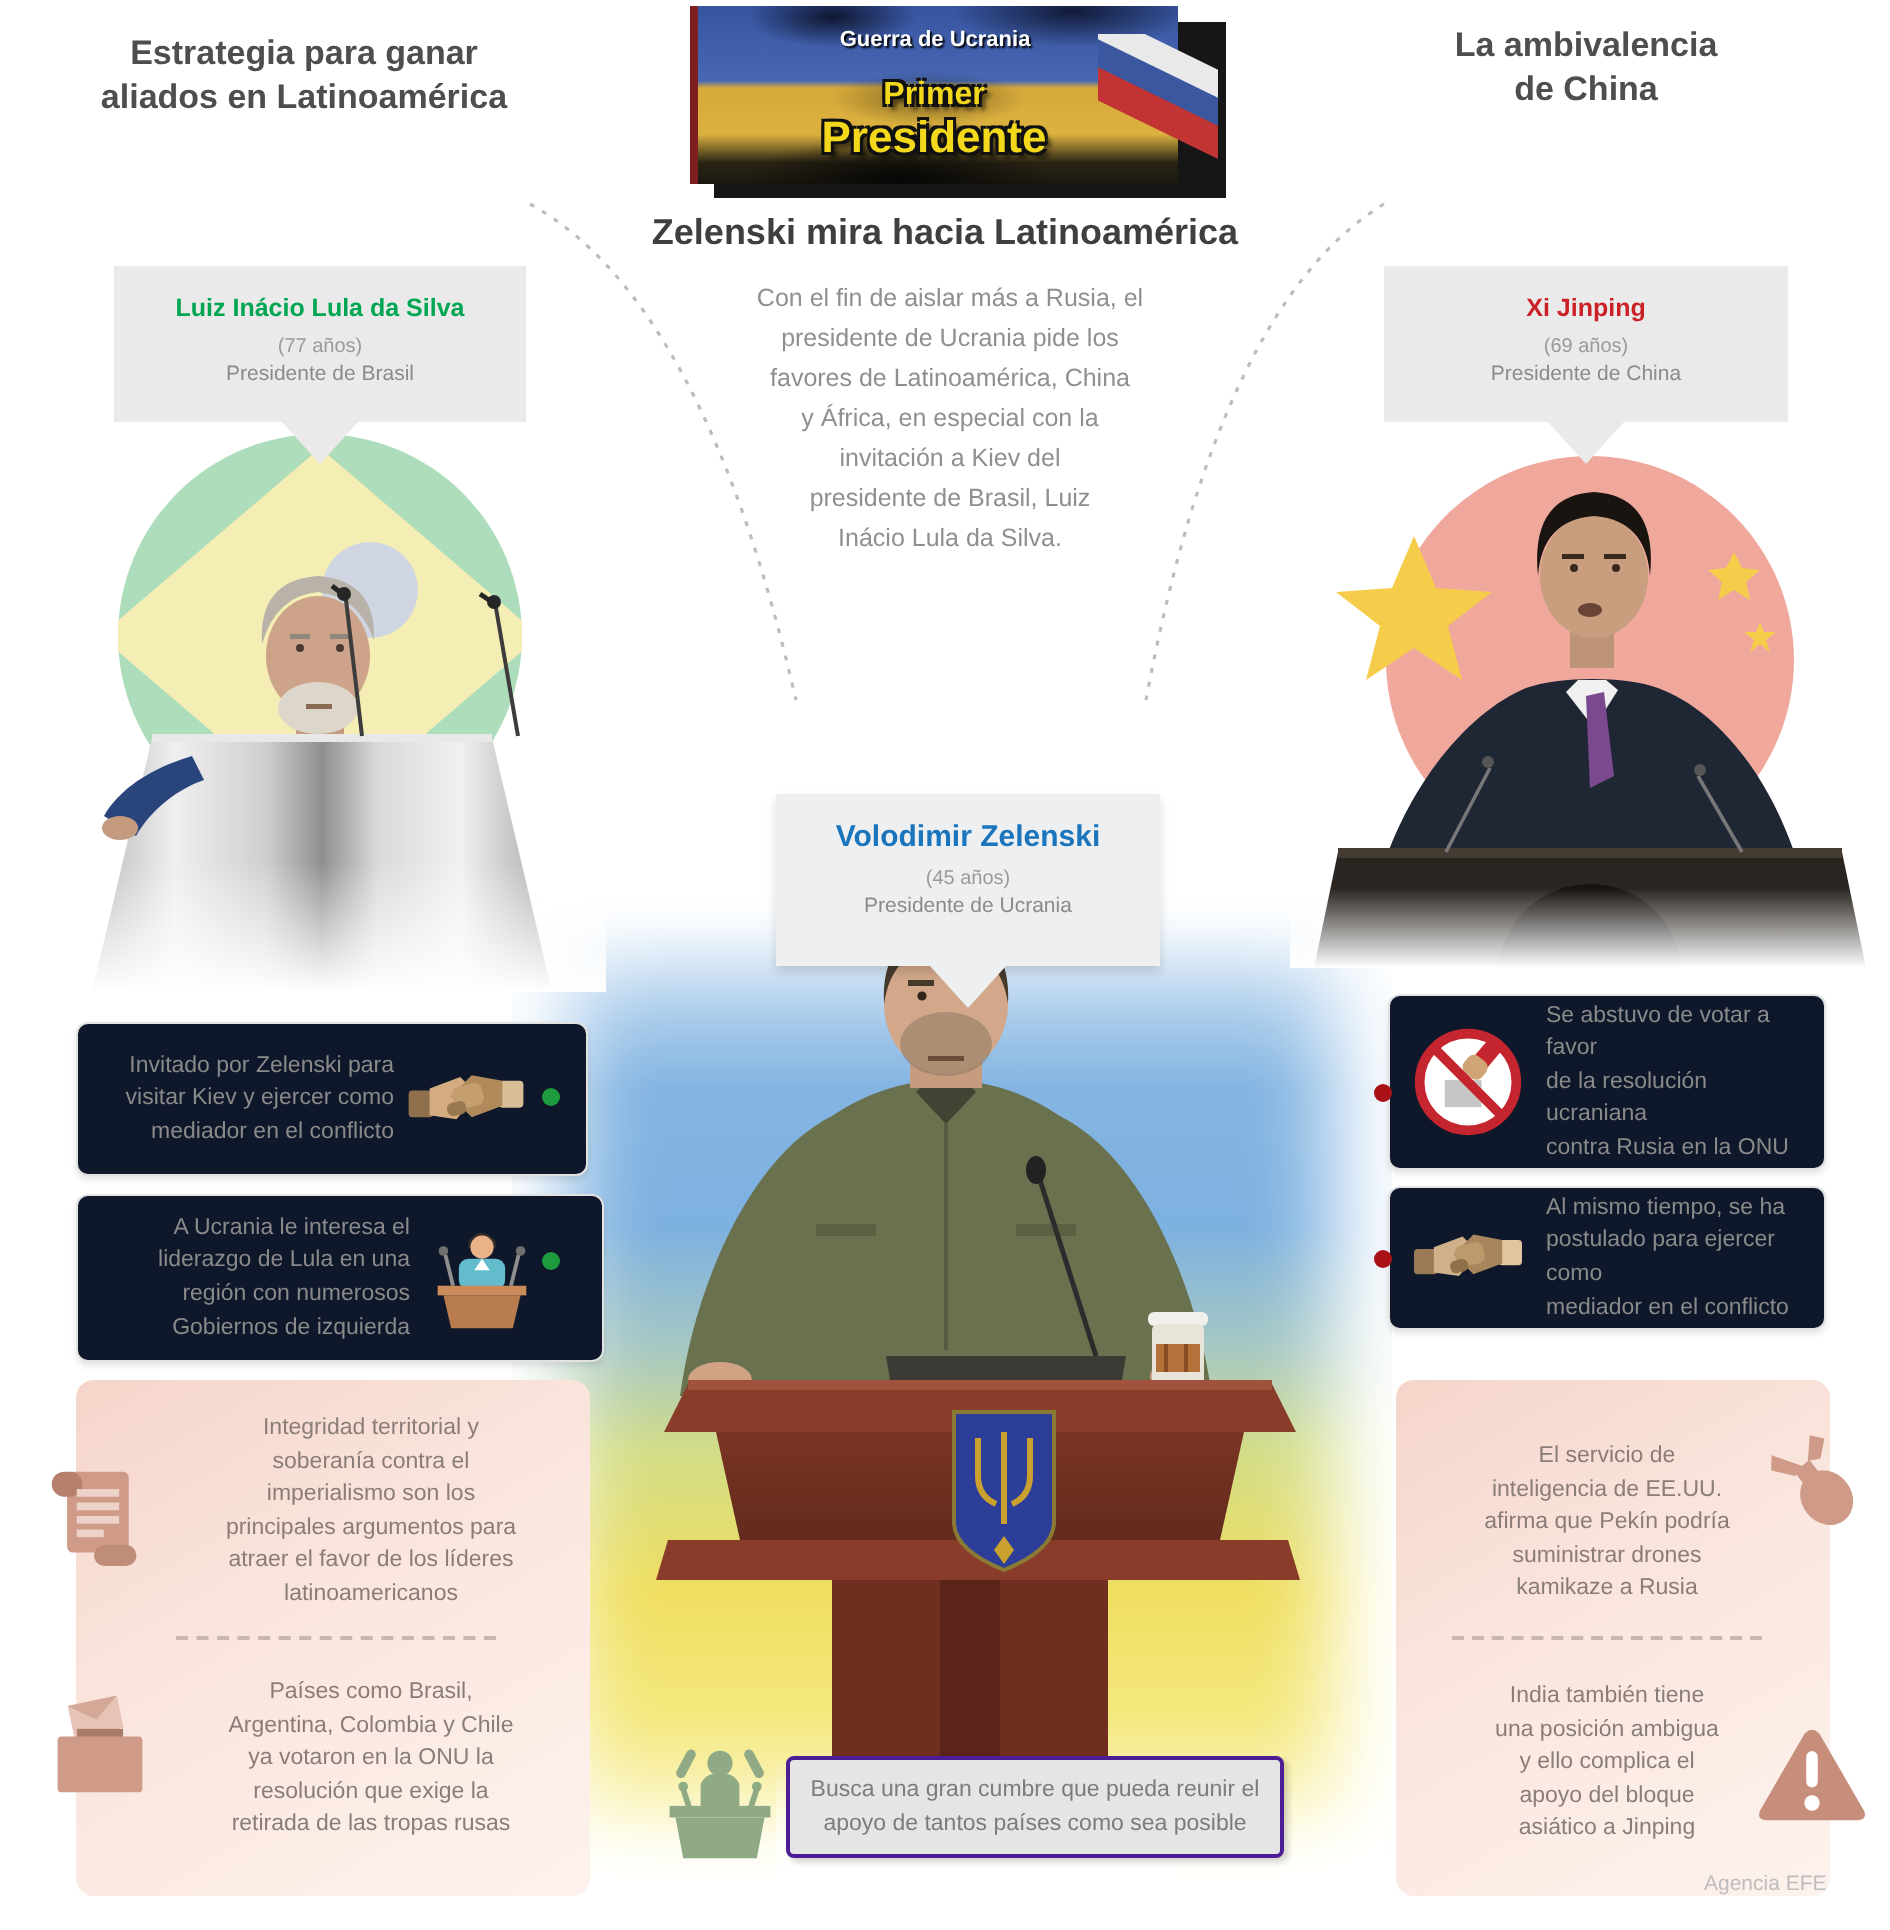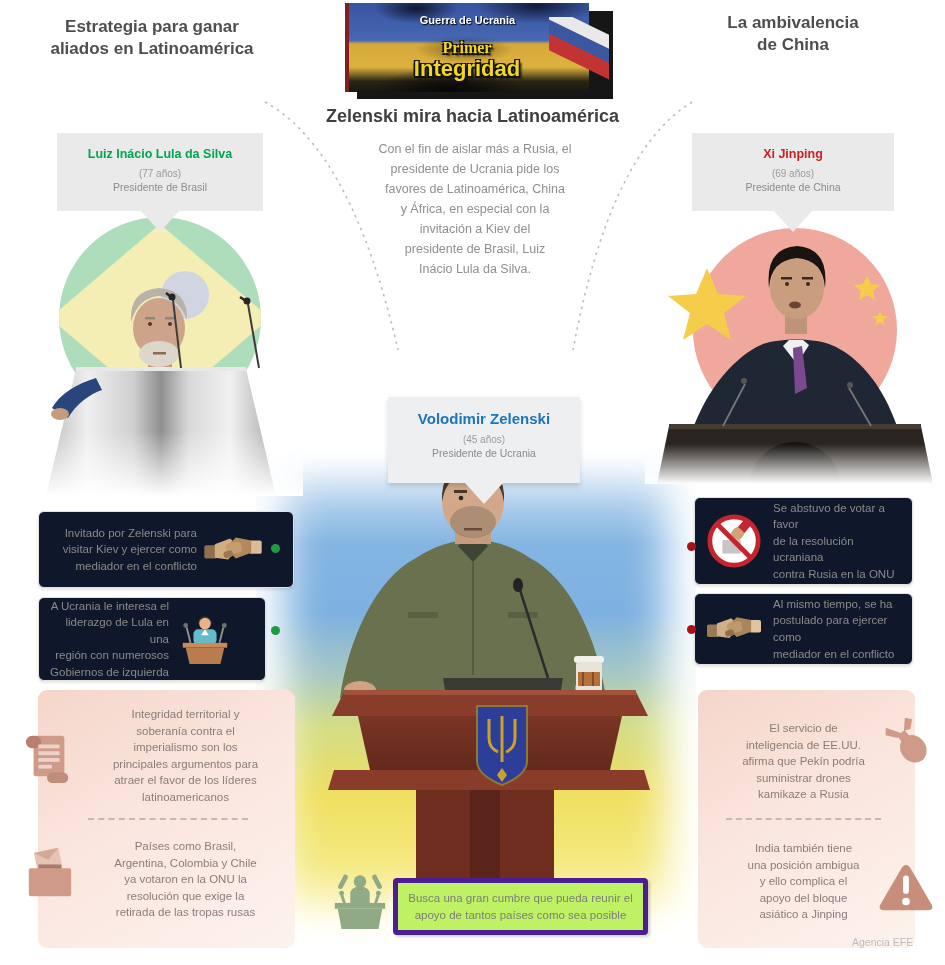--- a/index.html
+++ b/index.html
@@ -14,21 +14,21 @@
   .banner-flag{position:absolute;left:0;top:0;width:240px;height:89px;border-left:4px solid #7e2020;
     background-image:
       radial-gradient(ellipse 60px 22px at 28% 6%, rgba(8,12,30,.85), transparent 70%),
       radial-gradient(ellipse 85px 26px at 78% 3%, rgba(8,12,30,.8), transparent 70%),
       radial-gradient(ellipse 70px 20px at 48% 52%, rgba(25,22,8,.45), transparent 70%),
       radial-gradient(ellipse 100px 30px at 42% 98%, rgba(5,5,5,.92), transparent 75%),
       linear-gradient(180deg,#37549f 0%,#4868b4 42%,#d6a93a 46%,#dcb23f 72%,#2a2414 88%,#1c1810 100%);}
   .banner-kicker{position:absolute;left:30px;top:11px;width:185px;text-align:center;color:#fff;
     font-weight:bold;font-size:11px;text-shadow:1px 1px 1px #000;}
   .banner-t1{position:absolute;left:0;top:36px;width:244px;text-align:center;font-weight:bold;font-size:16px;
-    color:#f3d81c;text-shadow:-1.5px -1.5px 0 #111,1.5px -1.5px 0 #111,-1.5px 1.5px 0 #111,1.5px 1.5px 0 #111,3px 3px 2px rgba(0,0,0,.6);font-family:Liberation Serif, serif;}
+    color:#f3d81c;text-shadow:-1.5px -1.5px 0 #111,1.5px -1.5px 0 #111,-1.5px 1.5px 0 #111,1.5px 1.5px 0 #111,3px 3px 2px rgba(0,0,0,.6);}
   .banner-t2{position:absolute;left:0;top:53px;width:244px;text-align:center;font-weight:bold;font-size:22px;
     color:#f3d81c;text-shadow:-1.5px -1.5px 0 #111,1.5px -1.5px 0 #111,-1.5px 1.5px 0 #111,1.5px 1.5px 0 #111,3px 3px 2px rgba(0,0,0,.6);}
   .ru-flag{position:absolute;left:204px;top:14px;width:60px;height:72px;overflow:hidden;}
   .ru-s{position:absolute;left:-12px;width:92px;height:15px;}
 
   
   .name-box{position:absolute;background:#eaeaea;text-align:center;z-index:6;margin-top:45px;}
   .name-box::after{content:"";position:absolute;left:50%;bottom:-21px;transform:translateX(-50%);
     border-style:solid;border-width:21px 19px 0 19px;border-color:#eaeaea transparent transparent transparent;}
   .name-box.zel{background:#edeff1;box-shadow:0 3px 5px rgba(0,0,0,.15);}
@@ -55,22 +55,22 @@
   .dashline{position:absolute;border-top:2px dashed #c9b6ad;}
   .dot{position:absolute;width:9px;height:9px;border-radius:50%;z-index:7;}
   .dot.g{background:#1E9B3F;} .dot.r{background:#A81116;}
 
   .flag-bg{position:absolute;left:256px;top:442px;width:440px;height:506px;border-radius:36px;
     background:linear-gradient(180deg,#ffffff 0%,#cfe2f4 6%,#84b5e2 20%,#7db1e0 34%,#a7c8c2 46%,#d3dd87 56%,#efdf60 70%,#f4e87e 82%,#fbf5c0 92%,#ffffff 100%);
     box-shadow:inset 0 0 42px 30px #ffffff;z-index:1;}
   .photo{position:absolute;z-index:2;}
   .connector{position:absolute;left:0;top:0;z-index:3;pointer-events:none;}
 
-  .summit-box{position:absolute;left:393px;top:878px;width:245px;height:47px;background:#bef264;
-    border:5px solid #4c1d95;border-radius:4px;box-shadow:2px 2px 3px rgba(0,0,0,.18);
+  .summit-box{position:absolute;left:393px;top:878px;width:245px;height:47px;background:#e5e5e5;
+    border:2px solid #4c1d95;border-radius:4px;box-shadow:2px 2px 3px rgba(0,0,0,.18);
     display:flex;align-items:center;justify-content:center;z-index:8;}
   .summit-box .txt{text-align:center;color:#7c7c7c;}
   .credit{position:absolute;left:852px;top:936px;font-size:10.5px;color:#bdbdbd;z-index:8;}
 </style>
 </head>
 <body>
 
 <div id="stage">
 
   <div class="flag-bg"></div>
@@ -88,21 +88,21 @@
   <div class="abs" style="left:345px;top:3px;width:268px;height:96px;z-index:4;">
     <div class="banner-shadow"></div>
     <div class="banner-flag"></div>
     <div class="ru-flag">
       <div class="ru-s" style="top:6px;background:#e9e9e9;transform:rotate(26deg);"></div>
       <div class="ru-s" style="top:20px;background:#3a57a0;transform:rotate(26deg);"></div>
       <div class="ru-s" style="top:34px;background:#c23434;transform:rotate(26deg);"></div>
     </div>
     <div class="banner-kicker">Guerra de Ucrania</div>
     <div class="banner-t1">Primer</div>
-    <div class="banner-t2">Integridad</div>
+    <div class="banner-t2">Presidente</div>
   </div>
 
   <div class="abs title" style="left:300px;top:106px;width:345px;z-index:4;">Zelenski mira hacia Latinoamérica</div>
   <div class="abs intro pre" style="left:320px;top:139px;width:310px;z-index:4;">Con el fin de aislar más a Rusia, el
 presidente de Ucrania pide los
 favores de Latinoamérica, China
 y África, en especial con la
 invitación a Kiev del
 presidente de Brasil, Luiz
 Inácio Lula da Silva.</div>
@@ -253,21 +253,21 @@
       <svg width="58" height="44" viewBox="0 0 60 46">
         <rect x="0" y="18" width="13" height="14" rx="2" fill="#8f6f4c"></rect>
         <polygon points="11,17 27,11 36,20 25,33 11,31" fill="#d3ad80"></polygon>
         <rect x="47" y="13" width="13" height="14" rx="2" fill="#d9bd96"></rect>
         <polygon points="49,13 33,10 22,21 33,32 49,26" fill="#b08a5a"></polygon>
         <rect x="23" y="15" width="16" height="12" rx="4" fill="#c49e6e" transform="rotate(-14 31 21)"></rect>
         <rect x="20" y="24" width="10" height="7" rx="3" fill="#9a7850" transform="rotate(-14 25 27)"></rect>
       </svg>
     </div>
   </div>
-  <div class="card card-l" style="left:38px;top:597px;width:228px;height:84px;padding:6px 30px 6px 10px;box-sizing:border-box;gap:6px;">
+  <div class="card card-l" style="left:38px;top:597px;width:264px;height:84px;padding:6px 30px 6px 10px;box-sizing:border-box;gap:6px;">
     <div class="txt pre">A Ucrania le interesa el
 liderazgo de Lula en una
 región con numerosos
 Gobiernos de izquierda</div>
     <div class="icon-wrap" style="width:60px;">
       <svg width="54" height="52" viewBox="0 0 56 52">
         <path d="M21,7 q7,-9 14,0 l0,4 q-7,-7 -14,0 Z" fill="#332e2a"></path>
         <circle cx="28" cy="10" r="6" fill="#eab287"></circle>
         <rect x="16" y="16" width="24" height="16" rx="5" fill="#62bccc"></rect>
         <polygon points="28,16 24,22 32,22" fill="#fff"></polygon>

